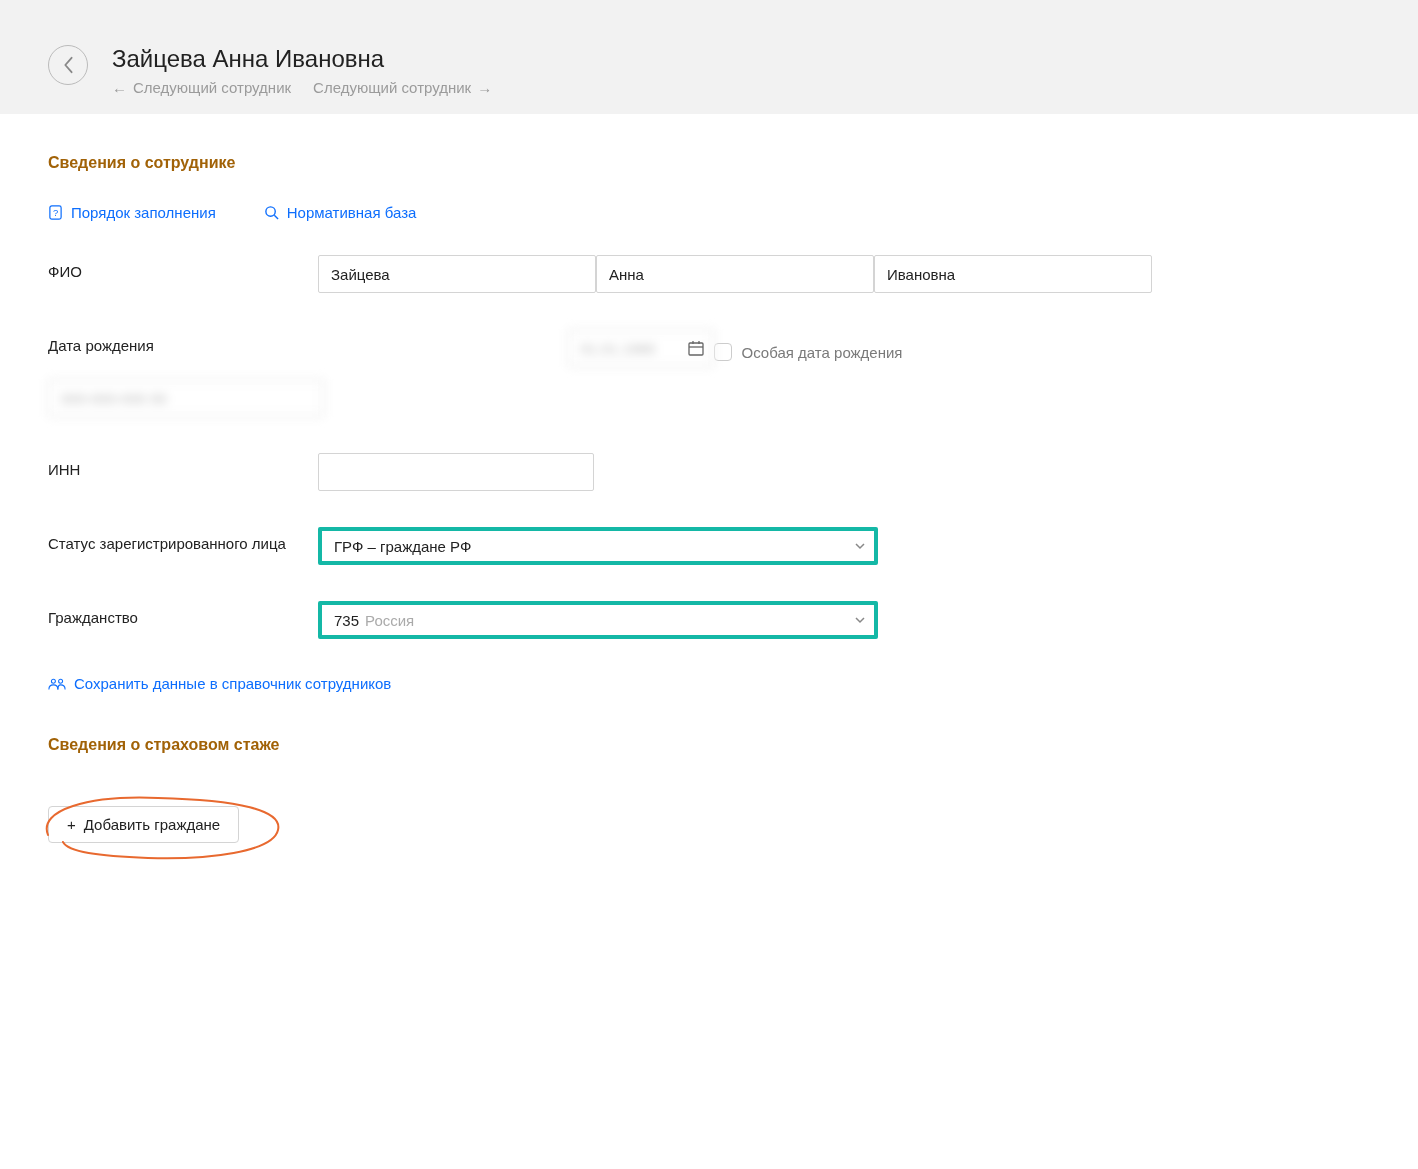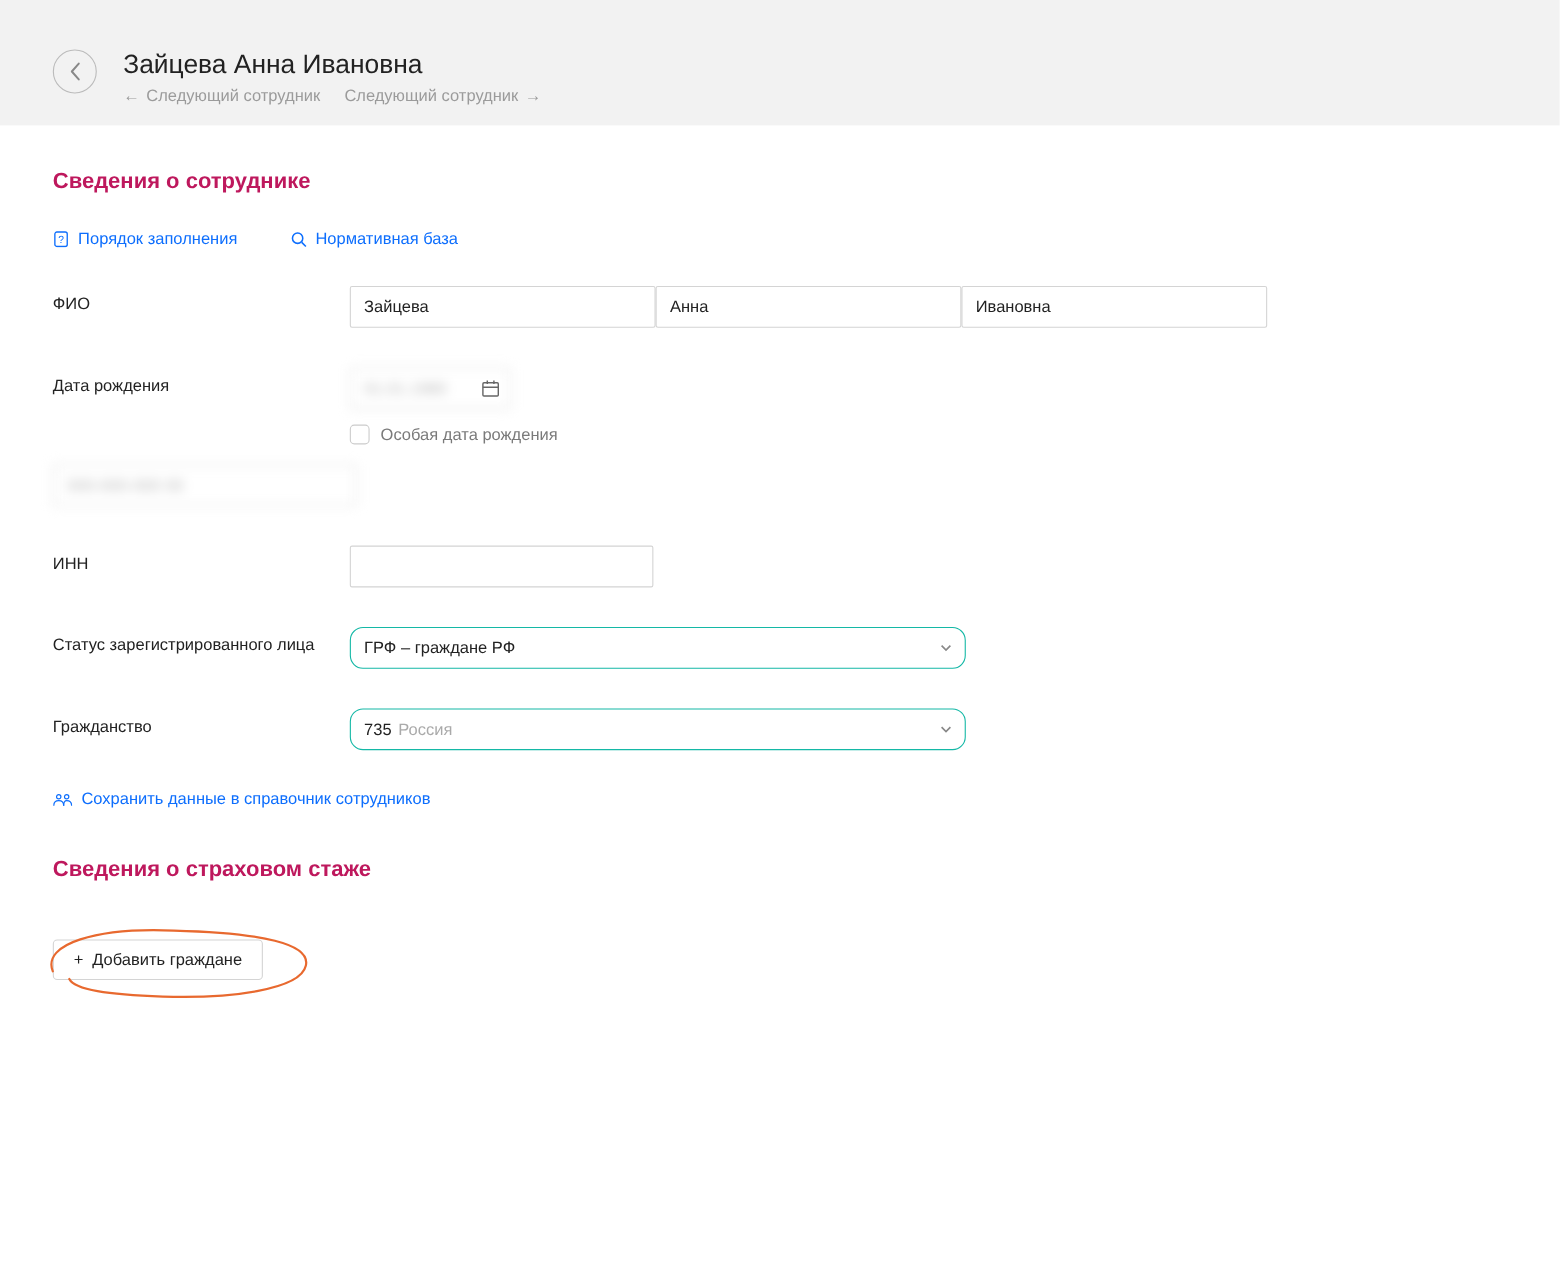--- a/index.html
+++ b/index.html
@@ -30,21 +30,21 @@
     .back-circle svg { width: 12px; height: 18px; }
     .title-block { display: flex; flex-direction: column; }
     .page-title { font-size: 24px; font-weight: 400; color: #222; margin-bottom: 6px; }
     .nav-row { display: flex; gap: 22px; }
     .nav-link { color: #9b9b9b; font-size: 15px; cursor: pointer; display: flex; align-items: center; gap: 6px; }
     .content {
       padding: 40px 48px;
       max-width: 1200px;
     }
     .section-title {
-      font-size: 20px; font-weight: 700; color: #be185d; margin-bottom: 32px;
+      font-size: 16px; font-weight: 700; color: #a16207; margin-bottom: 32px;
     }
     .link-row { display: flex; gap: 48px; margin-bottom: 34px; }
     .blue-link { color: #0d6efd; cursor: pointer; display: inline-flex; align-items: center; gap: 8px; font-size: 15px; }
     .blue-link svg { width: 15px; height: 15px; flex-shrink: 0; }
     .form-row {
       display: flex;
       align-items: flex-start;
       margin-bottom: 36px;
     }
     .form-label {
@@ -86,22 +86,22 @@
     }
     .checkbox-label { color: #7a7a7a; font-size: 15px; }
     .snils-inn { width: 276px; }
     .select-wrap {
       position: relative;
       width: 560px;
     }
     .select-input {
       width: 100%;
       height: 38px;
-      border: 1px solid #14b8a6;
-      border-radius: 12px;
+      border: 4px solid #14b8a6;
+      border-radius: 2px;
       padding: 0 36px 0 12px;
       font-size: 15px;
       background: #fff;
       display: flex;
       align-items: center;
       cursor: pointer;
     }
     .chevron {
       position: absolute; right: 12px; top: 50%; transform: translateY(-50%);
       width: 12px; height: 12px; color: #888;
@@ -184,21 +184,21 @@
     <div class="form-fields">
       <input class="text-input fio-1" value="Зайцева" style="">
       <input class="text-input fio-2" value="Анна" style="">
       <input class="text-input fio-3" value="Ивановна" style="">
     </div>
   </div>
 
   
   <div class="form-row" style="margin-bottom:6px;">
     <div class="form-label">Дата рождения</div>
-    <div class="form-fields" style="flex-direction:column; align-items:flex-start;">
+    <div class="form-fields" style="align-items:flex-start;justify-content:center;">
       <div class="date-wrap">
         <input class="text-input blur-value" value="01.01.1980" style="">
         <svg class="cal-icon" viewBox="0 0 16 16">
             <rect x="1" y="3" width="14" height="12" rx="1" fill="none" stroke="#666" stroke-width="1.3"></rect>
             <line x1="1" y1="7" x2="15" y2="7" stroke="#666" stroke-width="1.3"></line>
             <line x1="5" y1="1" x2="5" y2="4" stroke="#666" stroke-width="1.3"></line>
             <line x1="11" y1="1" x2="11" y2="4" stroke="#666" stroke-width="1.3"></line>
           </svg>
       </div>
       <div class="checkbox-row">

